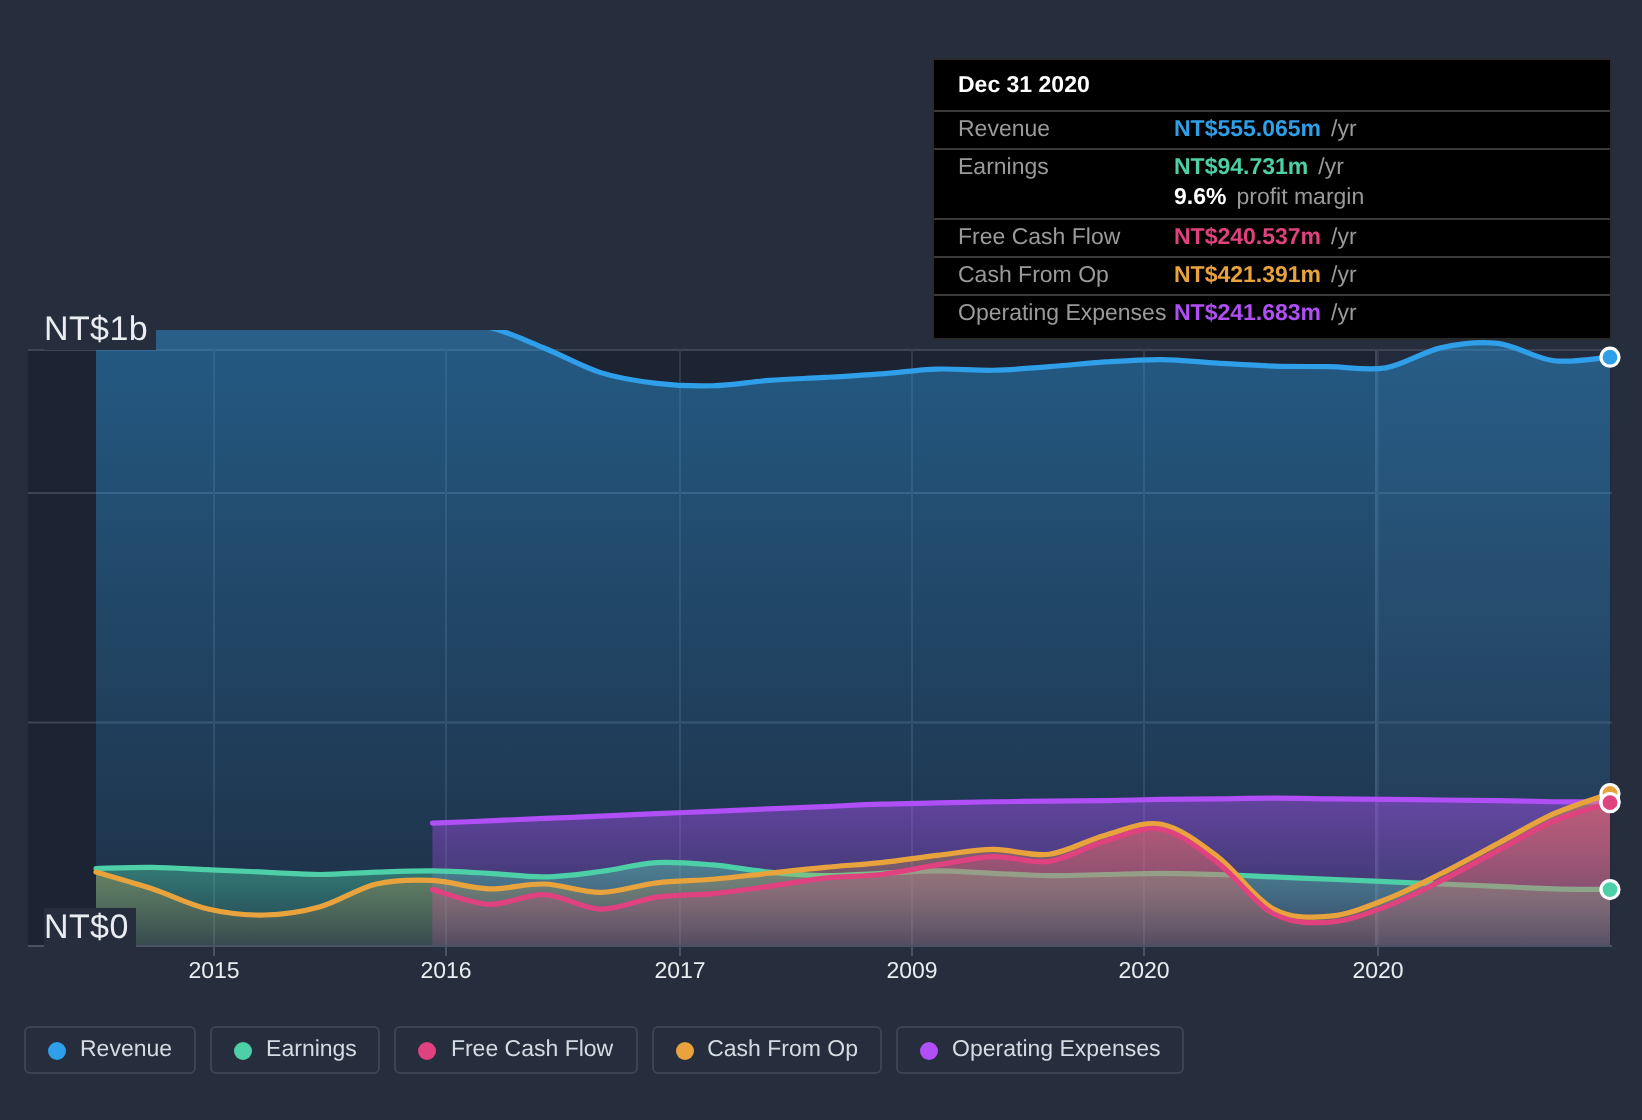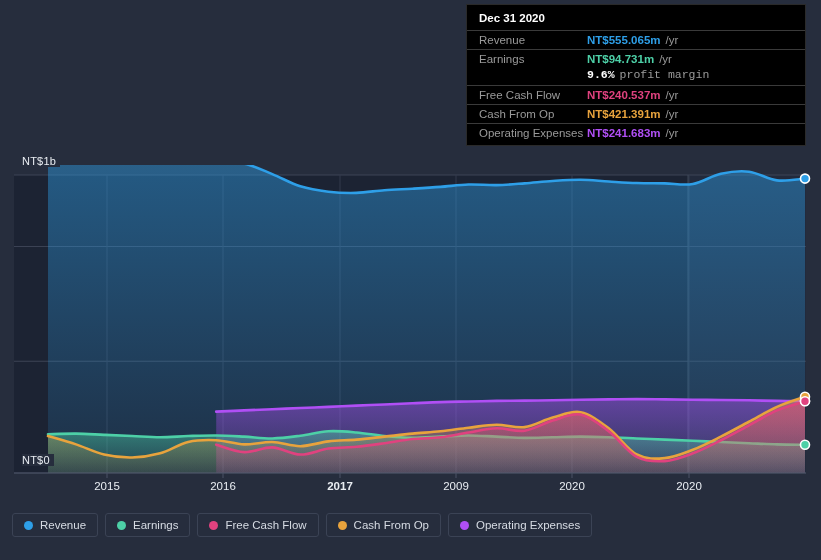--- a/index.html
+++ b/index.html
@@ -13,21 +13,21 @@
   #root{position:absolute;inset:0;}
 
   
   .plot-wrap{position:absolute;left:0;top:0;width:821px;height:500px;}
   .plot-svg{position:absolute;left:0;top:0;}
 
   
   .axis-label{
     position:absolute;
     color:#e9edf2;
-    font-size:11px;
+    font-size:17px;
     letter-spacing:.2px;
     white-space:nowrap;
     background:#262d3d;
     padding:0 4px 0 0;
     z-index:4;
   }
   #y-top{left:22px;top:155px;}
   #y-bottom{left:22px;top:454px;}
   .x-tick{
     position:absolute;
@@ -35,21 +35,21 @@
     color:#e9edf2;
     font-size:11.5px;
     transform:translateX(-50%);
     white-space:nowrap;
     z-index:4;
   }
 
   
   .tooltip{
     position:absolute;
-    left:466px;top:4px;
+    left:466px;top:29px;
     width:340px;
     background:#000000;
     border:1px solid #2a2a2a;
     box-sizing:border-box;
     padding:6px 0 3px 0;
     z-index:20;
   }
   .tt-title{
     color:#ffffff;
     font-size:11.5px;
@@ -57,21 +57,21 @@
     padding:1px 12px 6px 12px;
   }
   .tt-row{
     display:flex;
     align-items:baseline;
     padding:3px 12px;
     border-top:1px solid #3a3a3a;
     font-size:11.5px;
     white-space:nowrap;
   }
-  .tt-row.sub{border-top:none;padding-top:0;padding-bottom:4px;font-family:Liberation Mono, monospace;}
+  .tt-row.sub{border-top:none;padding-top:0;padding-bottom:4px;}
   .tt-label{color:#9a9a9a;width:108px;flex:0 0 108px;}
   .tt-val{font-weight:bold;}
   .tt-unit{color:#9a9a9a;margin-left:5px;font-weight:normal;}
   .tt-sub-val{color:#ffffff;font-weight:bold;}
   .tt-sub-txt{color:#9a9a9a;margin-left:5px;}
   .tt-spacer{width:108px;flex:0 0 108px;}
 
   
   .legend{
     position:absolute;
@@ -165,21 +165,21 @@
         <line x1="572" y1="473" x2="572" y2="478" stroke="#4a5266" stroke-width="1"></line>
         <line x1="689" y1="473" x2="689" y2="478" stroke="#4a5266" stroke-width="1"></line>
       </svg>
   </div>
 
   <div class="axis-label" id="y-top">NT$1b</div>
   <div class="axis-label" id="y-bottom">NT$0</div>
   <div id="x-ticks">
       <div class="x-tick" style="left: 107px;">2015</div>
       <div class="x-tick" style="left: 223px;">2016</div>
-      <div class="x-tick" style="left: 340px; font-weight: bold;">2017</div>
+      <div class="x-tick" style="left: 340px;">2017</div>
       <div class="x-tick" style="left: 456px;">2009</div>
       <div class="x-tick" style="left: 572px;">2020</div>
       <div class="x-tick" style="left: 689px;">2020</div>
     </div>
 
   <div class="tooltip">
     <div class="tt-title">Dec 31 2020</div>
     <div id="tt-rows">
         <div class="tt-row">
           <span class="tt-label">Revenue</span>

